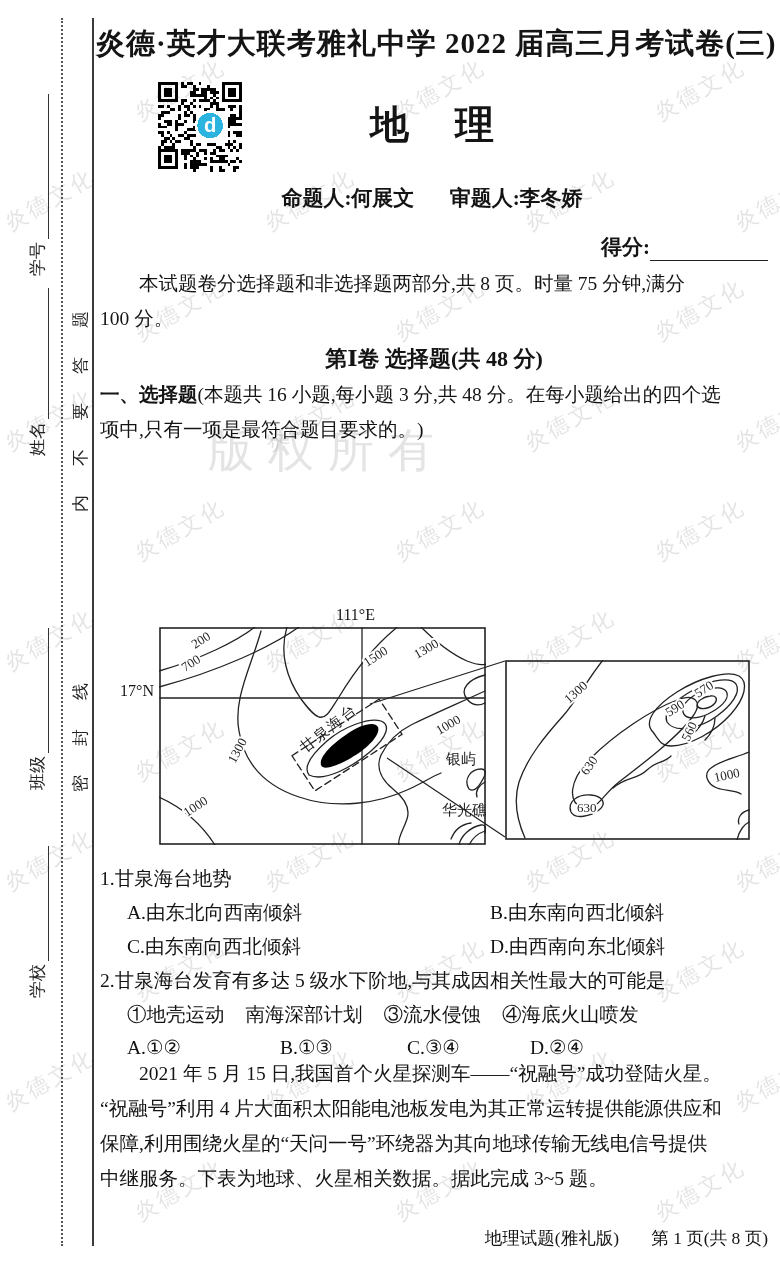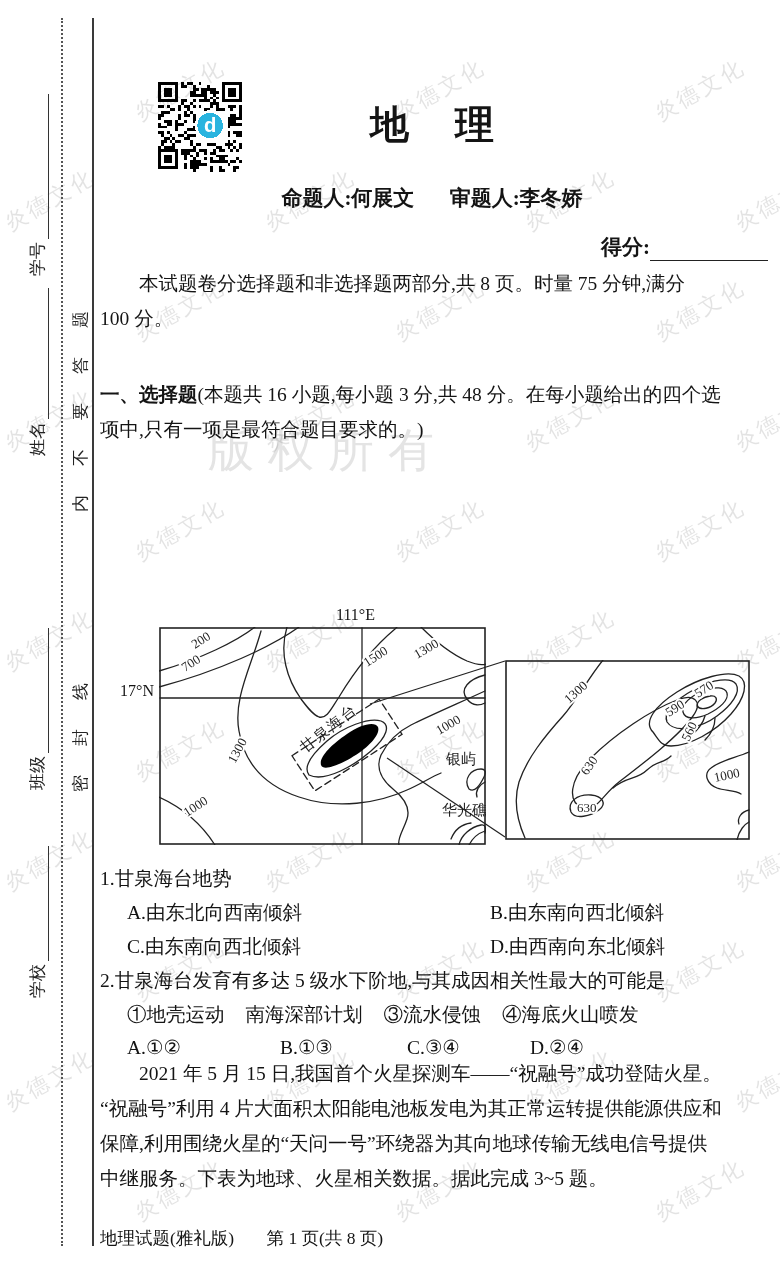--- a/index.html
+++ b/index.html
@@ -42,21 +42,21 @@
   .bold{font-weight:bold;}
   .sec-head{position:absolute;left:100px;width:668px;top:341px;text-align:center;
             font-size:22px;font-weight:bold;height:35px;line-height:35px;}
   .optrow{position:absolute;font-size:19.5px;line-height:35px;white-space:nowrap;}
   
   .figure{position:absolute;left:100px;top:608px;width:668px;height:250px;}
   .figure .lon{position:absolute;left:236px;top:-2px;font-size:16px;}
   .figure .lat{position:absolute;left:20px;top:74px;font-size:16px;}
   .figure svg{position:absolute;}
   .figure svg text{font-family:"Liberation Serif","DejaVu Serif",serif;fill:#1c1c1c;}
-  .footer{position:absolute;top:1226px;left:100px;width:668px;text-align:left;
+  .footer{position:absolute;top:1226px;left:100px;width:668px;text-align:right;
           font-size:17.5px;}
   .footer .f1{margin-right:28px;}
 </style>
 </head>
 <body>
 
 <div class="page">
 
   <div id="wm-layer">
       <span class="wm" style="left: 130px; top: 75px;">炎德文化</span>
@@ -124,20 +124,21 @@
   </div>
   <div class="side-field" style="left:26px;top:790px;width:162px;">
     <span>班级</span>
     <span class="blank"></span>
   </div>
   <div class="side-field" style="left:26px;top:998px;width:152px;">
     <span>学校</span>
     <span class="blank"></span>
   </div>
 
+  <div class="exam-title">炎德·英才大联考雅礼中学 2022 届高三月考试卷(三)</div>
 
   <div class="qr">
     <svg width="84" height="94" viewBox="0 0 29 31" shape-rendering="crispEdges">
       <g class="modules" fill="#000">
           <rect x="8" y="0" width="1" height="1"></rect>
           <rect x="10" y="0" width="1" height="1"></rect>
           <rect x="11" y="0" width="1" height="1"></rect>
           <rect x="14" y="0" width="1" height="1"></rect>
           <rect x="8" y="1" width="1" height="1"></rect>
           <rect x="9" y="1" width="1" height="1"></rect>
@@ -408,20 +409,21 @@
 
   <div class="score">
     <span>得分:</span><span class="blank"></span>
   </div>
 
   <div class="block" style="top:266px;">
     <div class="line indent">本试题卷分选择题和非选择题两部分,共 8 页。时量 75 分钟,满分</div>
     <div class="line">100 分。</div>
   </div>
 
+  <div class="sec-head">第Ⅰ卷  选择题(共 48 分)</div>
 
   <div class="block" style="top:377px;">
     <div class="line"><span class="bold">一、选择题</span><span>(本题共 16 小题,每小题 3 分,共 48 分。在每小题给出的四个选</span></div>
     <div class="line">项中,只有一项是最符合题目要求的。)</div>
   </div>
 
 
   <div class="figure">
     <span class="lon">111°E</span>
     <span class="lat">17°N</span>

